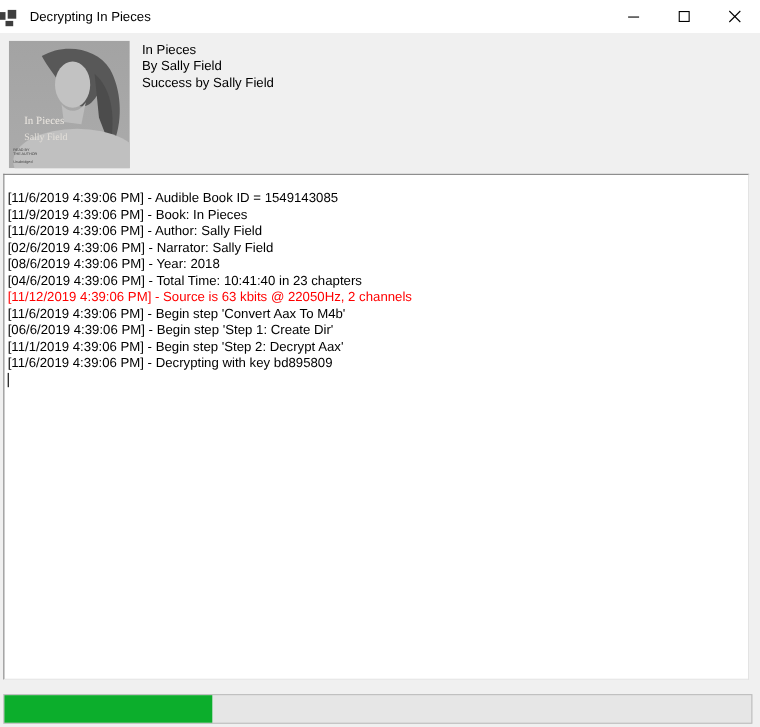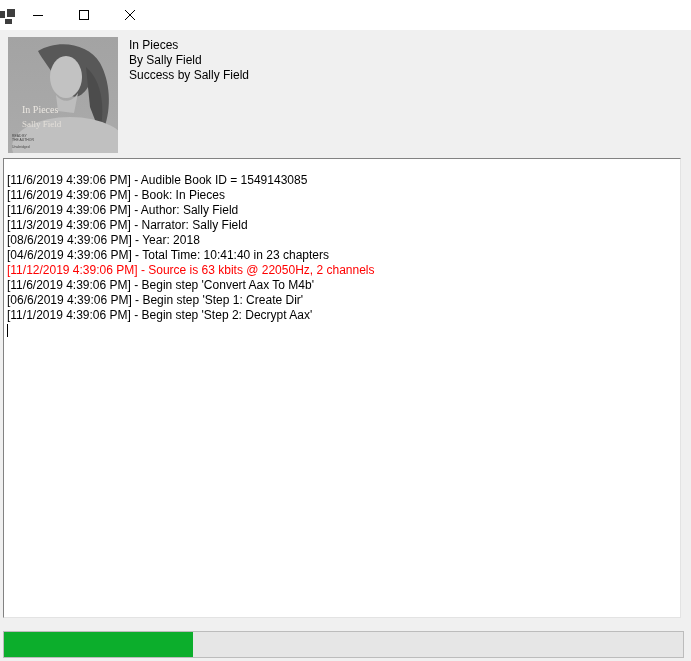--- a/index.html
+++ b/index.html
@@ -69,20 +69,21 @@
 </style>
 </head>
 <body>
 
 <div class="titlebar">
   <svg class="app-icon" viewBox="0 0 16 17">
     <rect x="0" y="4" width="6" height="7" fill="#3e3e3e"></rect>
     <rect x="8" y="2" width="8" height="8" fill="#3e3e3e"></rect>
     <rect x="6" y="12" width="7" height="5" fill="#3e3e3e"></rect>
   </svg>
+  <div class="title">Decrypting In Pieces</div>
   <div class="caption-buttons">
     <div class="cap-btn">
       <div class="glyph-min"></div>
     </div>
     <div class="cap-btn">
       <div class="glyph-max"></div>
     </div>
     <div class="cap-btn">
       <svg width="12" height="12" viewBox="0 0 12 12">
         <line x1="1" y1="1" x2="11" y2="11" stroke="#000" stroke-width="1"></line>
@@ -118,28 +119,29 @@
 
 <div class="book-meta">
   <div>In Pieces</div>
   <div>By Sally Field</div>
   <div>Success by Sally Field</div>
 </div>
 
 <div class="log">
   <div id="log-lines">
       <div class="log-line">[11/6/2019 4:39:06 PM] - Audible Book ID = 1549143085</div>
-      <div class="log-line">[11/6/2019 4:39:06 PM] - Book: In Pieces</div>
+      <div class="log-line">[11/9/2019 4:39:06 PM] - Book: In Pieces</div>
       <div class="log-line">[11/6/2019 4:39:06 PM] - Author: Sally Field</div>
-      <div class="log-line">[11/3/2019 4:39:06 PM] - Narrator: Sally Field</div>
+      <div class="log-line">[02/6/2019 4:39:06 PM] - Narrator: Sally Field</div>
       <div class="log-line">[08/6/2019 4:39:06 PM] - Year: 2018</div>
       <div class="log-line">[04/6/2019 4:39:06 PM] - Total Time: 10:41:40 in 23 chapters</div>
       <div class="log-line error">[11/12/2019 4:39:06 PM] - Source is 63 kbits @ 22050Hz, 2 channels</div>
       <div class="log-line">[11/6/2019 4:39:06 PM] - Begin step 'Convert Aax To M4b'</div>
       <div class="log-line">[06/6/2019 4:39:06 PM] - Begin step 'Step 1: Create Dir'</div>
       <div class="log-line">[11/1/2019 4:39:06 PM] - Begin step 'Step 2: Decrypt Aax'</div>
+      <div class="log-line">[11/6/2019 4:39:06 PM] - Decrypting with key bd895809</div>
     </div>
   <span class="caret"></span>
 </div>
 
 <div class="progressbar">
   <div class="progress-fill" style="width: 27.8%;"></div>
 </div>
 
 </body></html>

